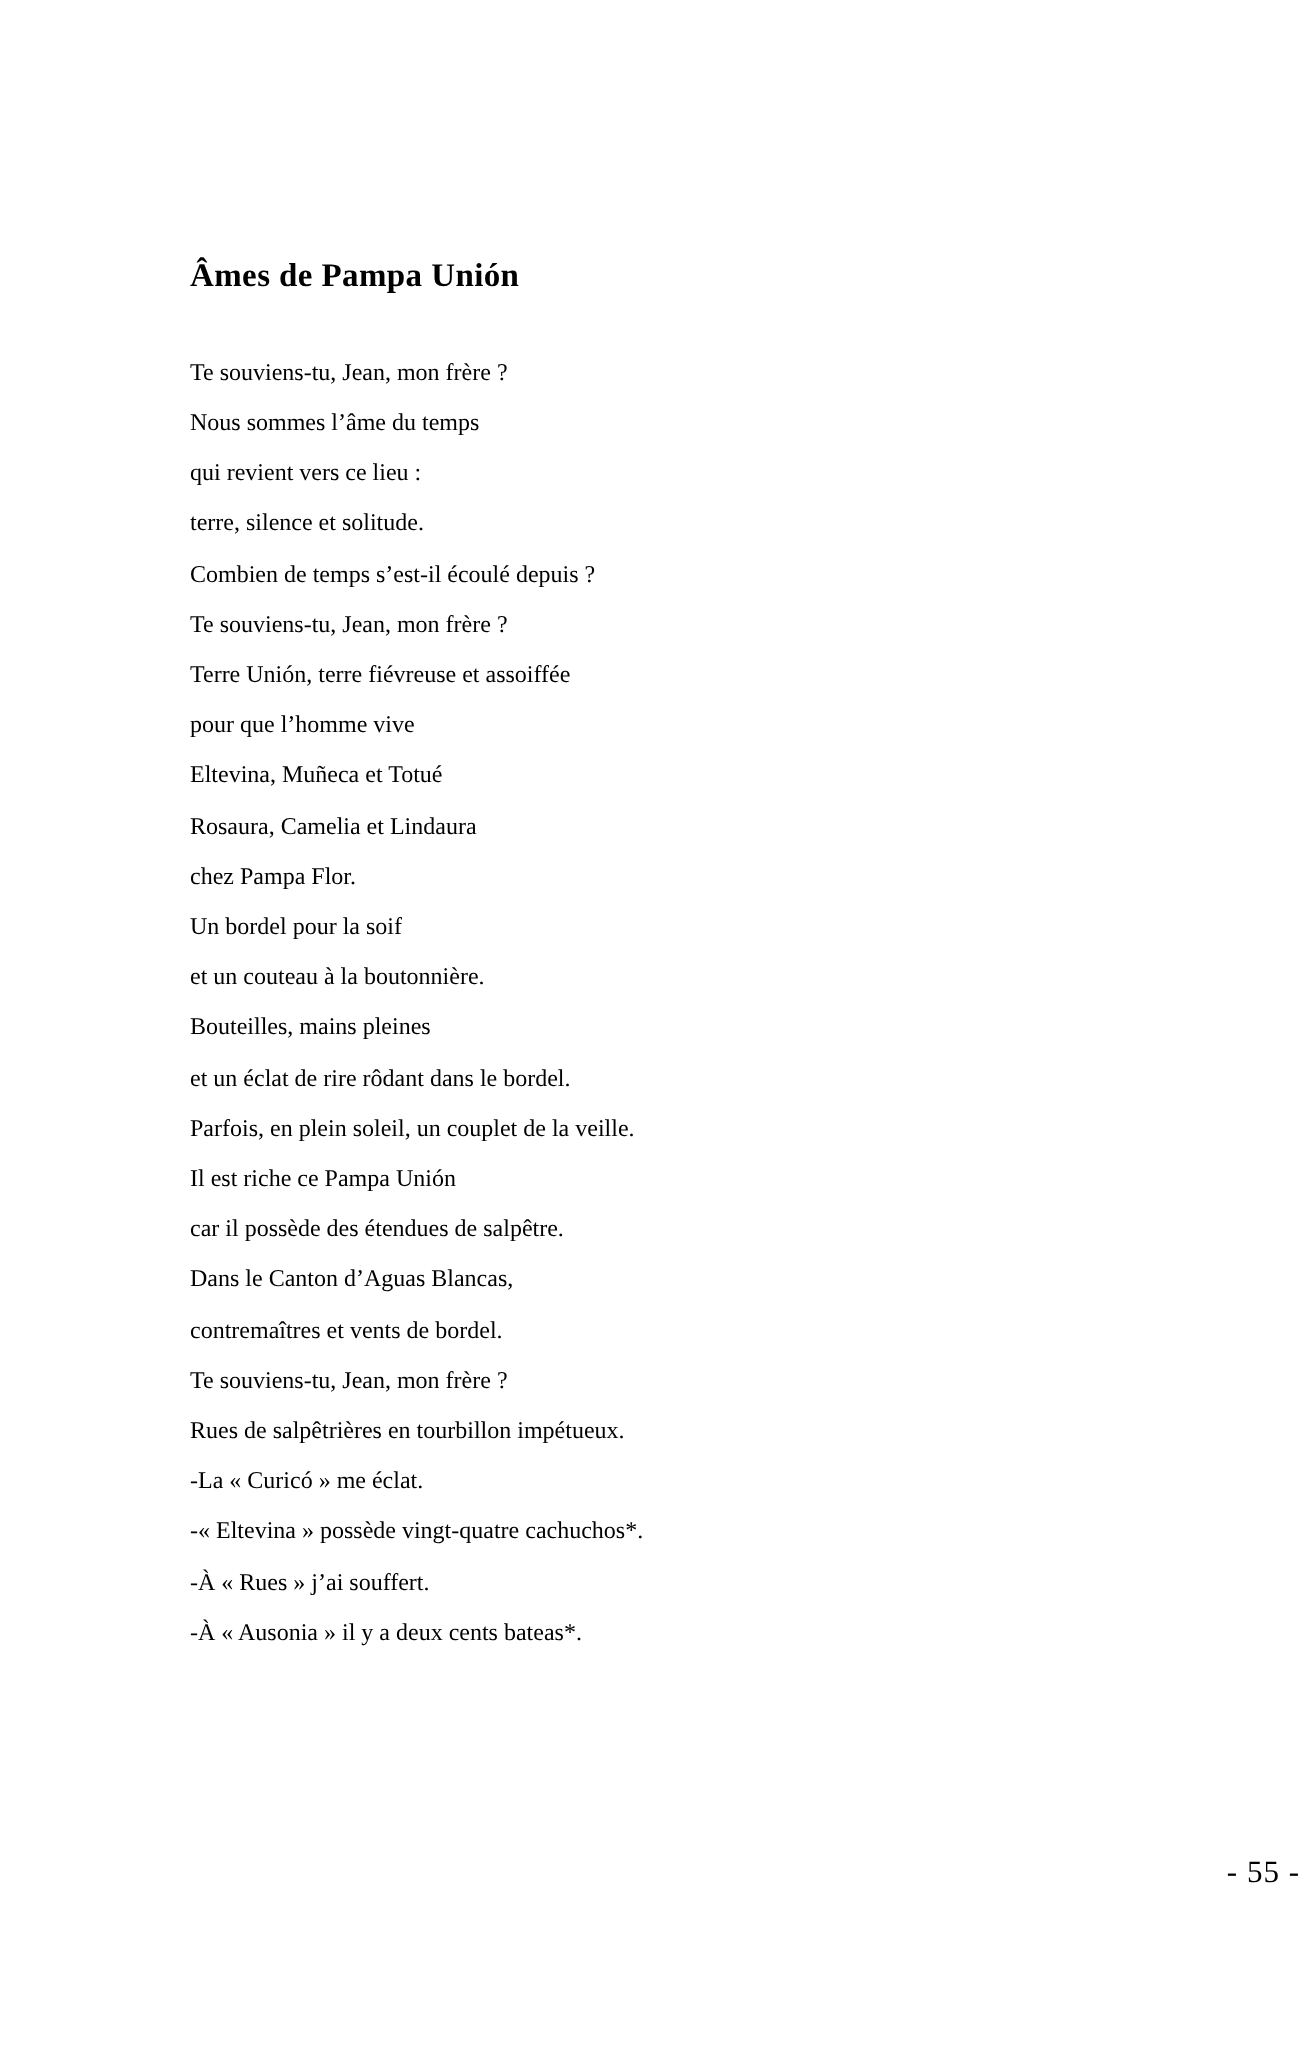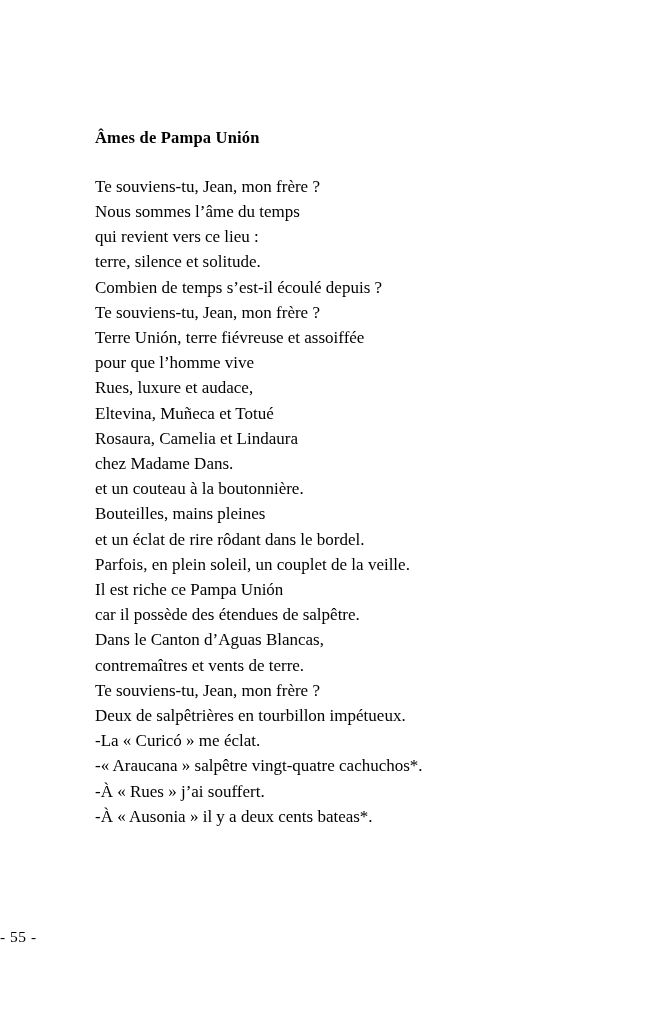--- a/index.html
+++ b/index.html
@@ -30,67 +30,67 @@
     font-family: Liberation Serif, serif;
   }
   .poem-title {
     font-size: 16.5px;
     font-weight: bold;
     letter-spacing: 0.2px;
     margin: 0 0 26px 0;
     line-height: 1.2;
   }
   .poem-body {
-    font-size: 17px;
+    font-size: 12px;
     line-height: 25.2px;
     margin: 0;
   }
   .poem-line {
     white-space: pre-wrap;
     min-height: 25.2px;
   }
   .page-number {
     position: absolute;
     left: 0;
     top: 928px;
     width: 650px;
-    text-align: left;
+    text-align: right;
     font-size: 15.5px;
     letter-spacing: 0.5px;
   }
 </style>
 </head>
 <body>
 
 <div class="page">
   <div class="content">
     <h1 class="poem-title">Âmes de Pampa Unión</h1>
     <div class="poem-body">
       <div class="poem-line">Te souviens-tu, Jean, mon frère ?</div>
       <div class="poem-line">Nous sommes l’âme du temps</div>
       <div class="poem-line">qui revient vers ce lieu :</div>
       <div class="poem-line">terre, silence et solitude.</div>
       <div class="poem-line">Combien de temps s’est-il écoulé depuis ?</div>
       <div class="poem-line">Te souviens-tu, Jean, mon frère ?</div>
       <div class="poem-line">Terre Unión, terre fiévreuse et assoiffée</div>
       <div class="poem-line">pour que l’homme vive</div>
-      <div class="poem-line">Rues, luxure et audace,</div>
       <div class="poem-line">Eltevina, Muñeca et Totué</div>
       <div class="poem-line">Rosaura, Camelia et Lindaura</div>
-      <div class="poem-line">chez Madame Dans.</div>
+      <div class="poem-line">chez Pampa Flor.</div>
+      <div class="poem-line">Un bordel pour la soif</div>
       <div class="poem-line">et un couteau à la boutonnière.</div>
       <div class="poem-line">Bouteilles, mains pleines</div>
       <div class="poem-line">et un éclat de rire rôdant dans le bordel.</div>
       <div class="poem-line">Parfois, en plein soleil, un couplet de la veille.</div>
       <div class="poem-line">Il est riche ce Pampa Unión</div>
       <div class="poem-line">car il possède des étendues de salpêtre.</div>
       <div class="poem-line">Dans le Canton d’Aguas Blancas,</div>
-      <div class="poem-line">contremaîtres et vents de terre.</div>
+      <div class="poem-line">contremaîtres et vents de bordel.</div>
       <div class="poem-line">Te souviens-tu, Jean, mon frère ?</div>
-      <div class="poem-line">Deux de salpêtrières en tourbillon impétueux.</div>
+      <div class="poem-line">Rues de salpêtrières en tourbillon impétueux.</div>
       <div class="poem-line">-La « Curicó » me éclat.</div>
-      <div class="poem-line">-« Araucana » salpêtre vingt-quatre cachuchos*.</div>
+      <div class="poem-line">-« Eltevina » possède vingt-quatre cachuchos*.</div>
       <div class="poem-line">-À « Rues » j’ai souffert.</div>
       <div class="poem-line">-À « Ausonia » il y a deux cents bateas*.</div>
     </div>
   </div>
   <div class="page-number">- 55 -</div>
 </div>
 
 </body></html>

